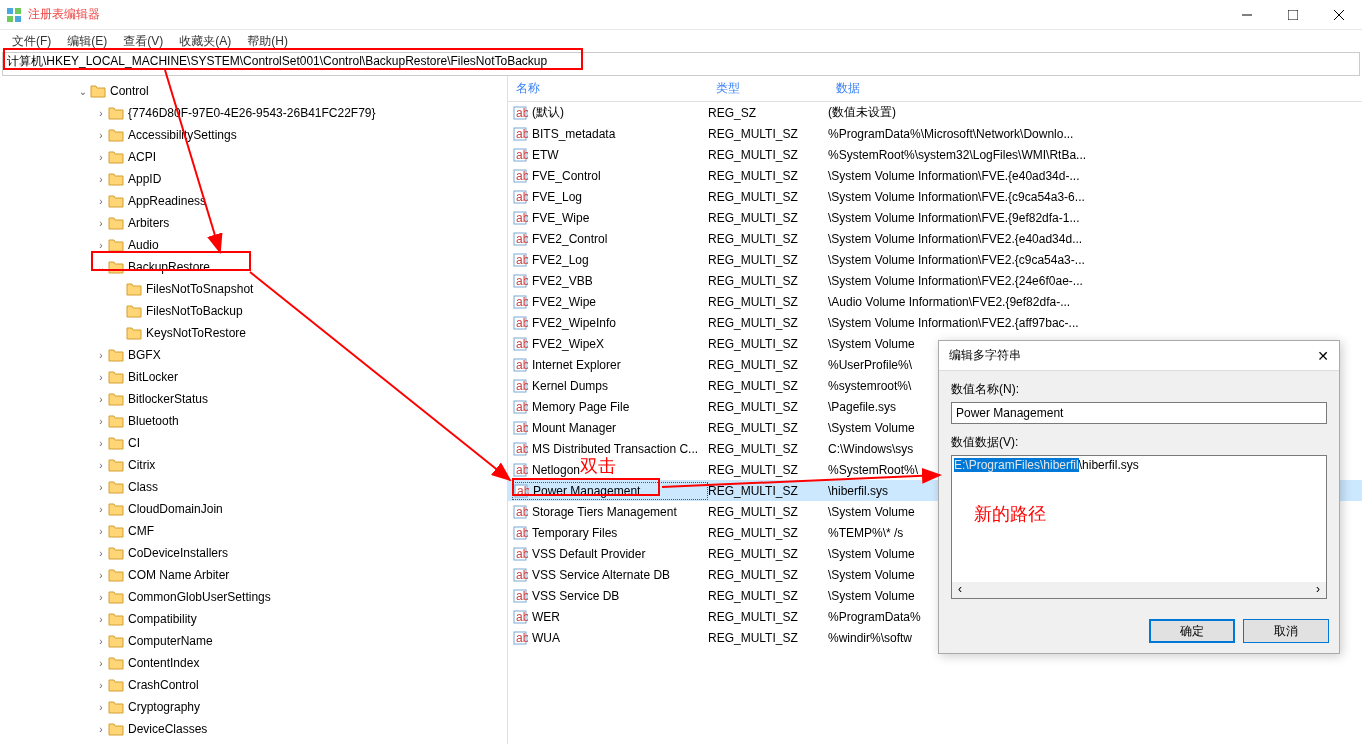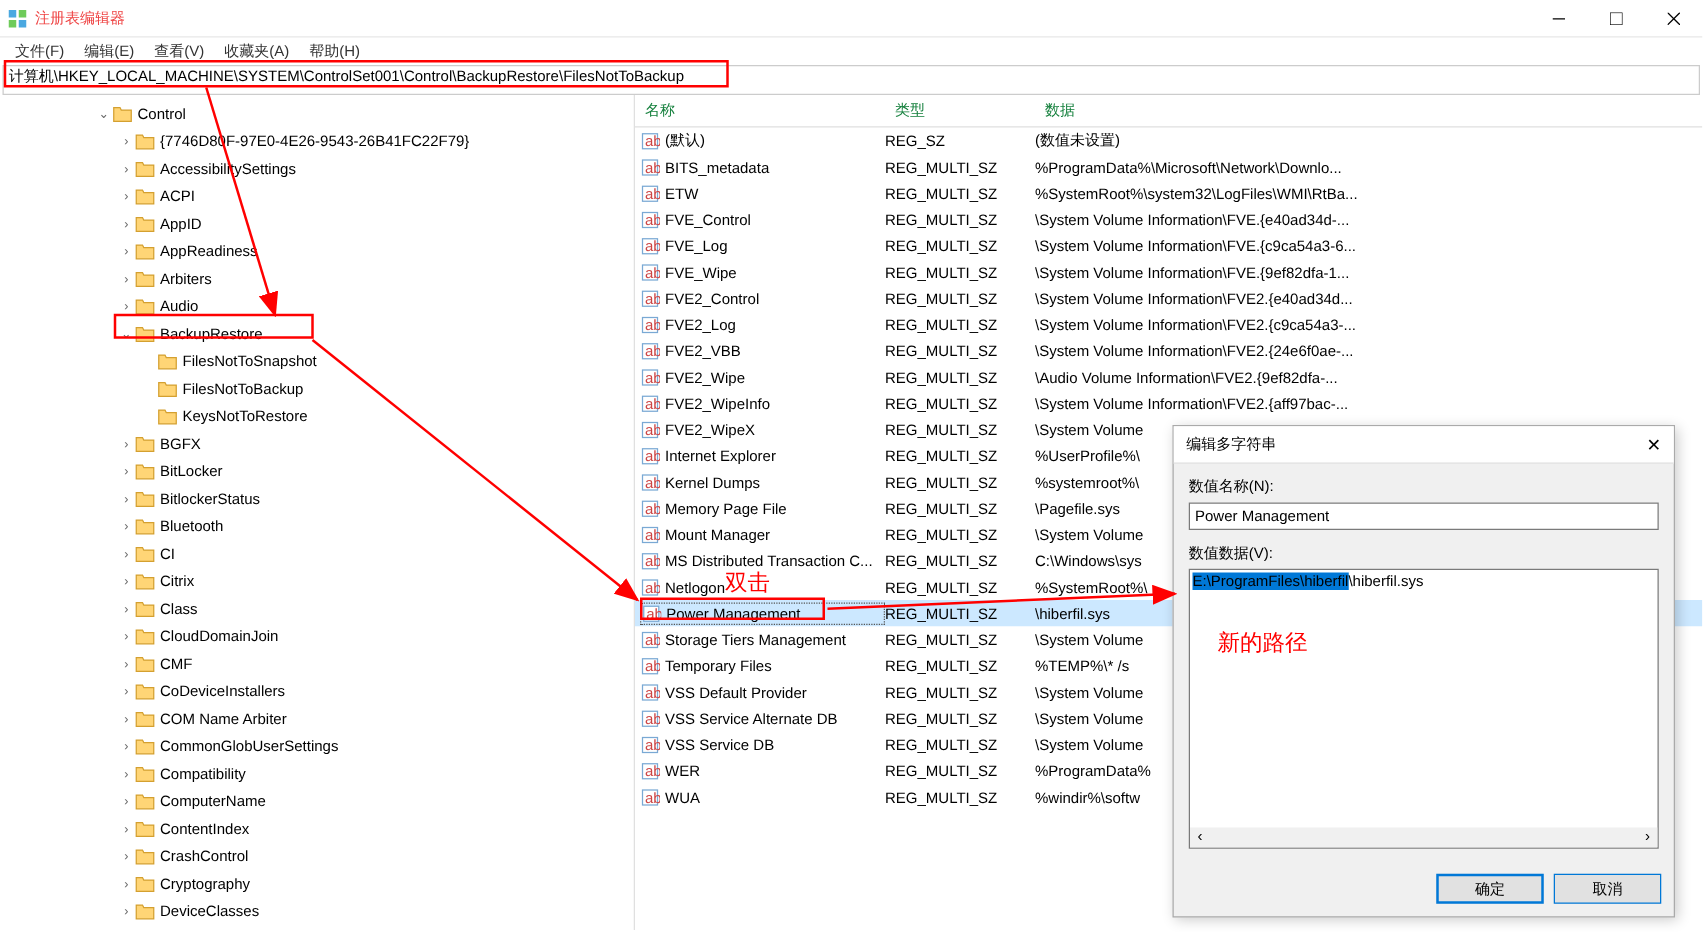--- a/index.html
+++ b/index.html
@@ -16,39 +16,39 @@
 .content { display: flex; height: calc(746px - 30px - 22px - 24px - 2px); position: relative; }
 .tree { width: 508px; overflow: auto; border-right: 1px solid #e0e0e0; padding-top: 4px; }
 .tree ul { list-style: none; }
 .tree li { white-space: nowrap; padding: 1px 0; }
 .node { display: flex; align-items: center; height: 20px; }
 .expander { width: 14px; text-align: center; color: #666; font-size: 10px; cursor: pointer; }
 .folder-icon { width: 16px; height: 14px; margin-right: 4px; display: inline-flex; }
 .node-label { color: #000; }
 .list { flex: 1; overflow: auto; }
 .list-header { display: flex; border-bottom: 1px solid #e0e0e0; position: sticky; top: 0; background: #fff; }
-.list-header .col { padding: 4px 8px; color: #15803d; }
+.list-header .col { padding: 4px 8px; color: #3b82f6; }
 .col-name { width: 200px; }
 .col-type { width: 120px; }
 .col-data { flex: 1; }
 .row { display: flex; align-items: center; height: 21px; padding-left: 4px; }
 .row .rname { width: 196px; display: flex; align-items: center; overflow: hidden; white-space: nowrap; text-overflow: ellipsis; }
 .row .rtype { width: 120px; }
 .row .rdata { flex: 1; overflow: hidden; white-space: nowrap; text-overflow: ellipsis; }
 .val-icon { width: 16px; height: 16px; margin-right: 4px; flex-shrink: 0; display: inline-flex; }
 .row.selected { background: #cce8ff; }
 .row.selected .rname { border: 1px dotted #555; }
-.dialog { position: absolute; left: 938px; top: 340px; width: 402px; height: 394px; background: #f0f0f0; border: 1px solid #aaa; box-shadow: 2px 2px 10px rgba(0,0,0,0.2); display: flex; flex-direction: column; }
+.dialog { position: absolute; left: 938px; top: 340px; width: 402px; height: 314px; background: #f0f0f0; border: 1px solid #aaa; box-shadow: 2px 2px 10px rgba(0,0,0,0.2); display: flex; flex-direction: column; }
 .dialog-title { height: 30px; background: #fff; display: flex; align-items: center; padding: 0 10px; border-bottom: 1px solid #ddd; }
 .dialog-close { margin-left: auto; font-size: 14px; cursor: pointer; }
 .dialog-body { padding: 10px 12px; flex: 1; display: flex; flex-direction: column; }
 .dlabel { margin-bottom: 4px; }
 .dinput { width: 100%; border: 1px solid #7a7a7a; background: #fff; padding: 3px 4px; margin-bottom: 10px; height: 22px; }
 .dtextarea-wrap { flex: 1; border: 1px solid #7a7a7a; background: #fff; padding: 2px; position: relative; overflow: auto; }
-.dtextarea-wrap .seltext { background: #0078d7; color: #000000; }
+.dtextarea-wrap .seltext { background: #0078d7; color: #e5e5e5; }
 .dialog-buttons { display: flex; justify-content: flex-end; padding: 10px; gap: 8px; }
 .dialog-buttons button { width: 86px; height: 24px; border: 1px solid #0078d7; background: #e1e1e1; }
 .dialog-buttons button.primary { border: 2px solid #0078d7; }
 .red-box { position: absolute; border: 2px solid #f00; pointer-events: none; z-index: 50; }
 .arrow-svg { position: absolute; pointer-events: none; z-index: 49; }
 .red-text { position: absolute; color: #f00; font-size: 18px; pointer-events: none; z-index: 51; }
 .scrollbar-h { position: absolute; bottom: 0; left: 0; right: 0; height: 16px; background: #f0f0f0; display: flex; }
 </style>
 </head>
 <body>

